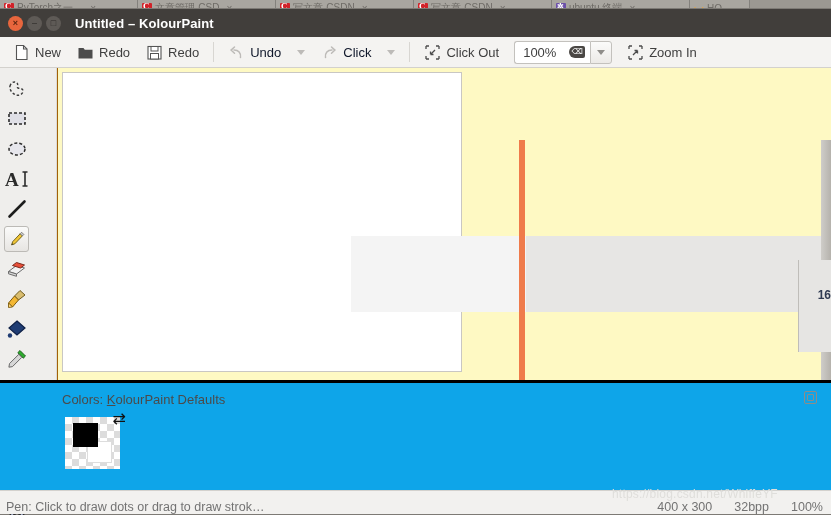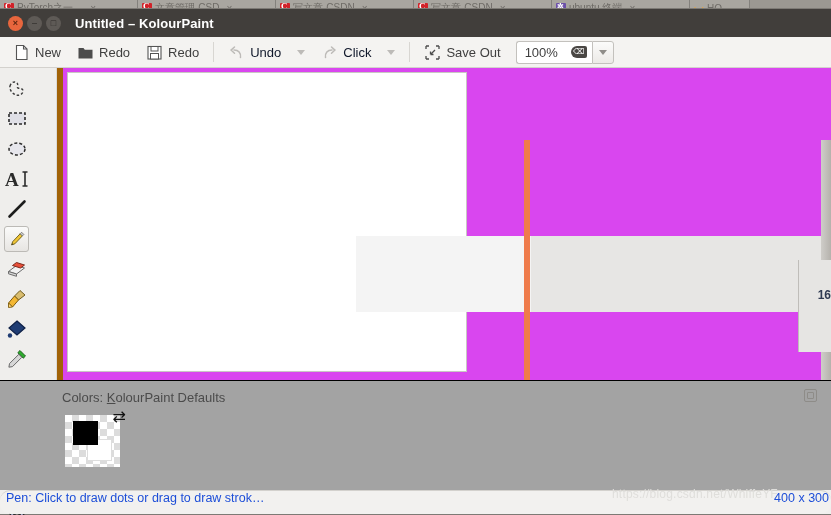--- a/index.html
+++ b/index.html
@@ -117,22 +117,22 @@
   }
   .tool.sel {
     background: linear-gradient(#fbfbfa,#e7e5e2);
     border: 1px solid #bcbab6; border-radius: 3px; width: 25px; height: 26px;
     margin: 2px 1px;
   }
   .tool svg { display: block; }
 
   
   .viewport {
-    flex: 1 1 auto; background: #d946ef; position: relative; overflow: hidden;
-    border-left: 6px solid #a16207;
+    flex: 1 1 auto; background: #fef9c3; position: relative; overflow: hidden;
+    border-left: 1px solid #a16207;
   }
   .paper {
     position: absolute; left: 4px; top: 4px; width: 400px; height: 300px;
     background: #ffffff; border: 1px solid #c9c7c3;
   }
   .greybox {
     position: absolute; left: 293px; top: 168px; width: 538px; height: 76px;
     background: #f4f4f4; pointer-events: none;
   }
   .greybox2 {
@@ -151,21 +151,21 @@
     position: absolute; right: 0; top: 28px; font-size: 12px; color: #2f3a52;
     font-weight: bold;
   }
   .edgebar {
     position: absolute; right: 0; top: 72px; width: 10px; bottom: 0;
     background: linear-gradient(to right,#cfcdc9,#b5b2ac);
   }
 
   
   .colordock {
-    height: 110px; background: #a3a3a3; border-top: 1px solid #000000;
+    height: 110px; background: #0ea5e9; border-top: 3px solid #000000;
     position: relative; flex: 0 0 auto;
   }
   .colors-label {
     position: absolute; left: 62px; top: 9px; font-size: 13px; color: #4b4b4b;
   }
   .colors-label u { text-decoration: underline; }
   .dockbtn {
     position: absolute; right: 14px; top: 8px; width: 13px; height: 13px;
     border: 1px solid #8e8c88; border-radius: 2px; display: flex;
     align-items: center; justify-content: center;
@@ -187,25 +187,25 @@
   }
   .fgsw { position: absolute; left: 8px; top: 6px; width: 25px; height: 24px; background: #000; }
   .bgsw { position: absolute; left: 22px; top: 24px; width: 25px; height: 22px;
           background: #fff; border: 1px solid #ddd; }
   .swaparrow { position: absolute; right: -6px; top: -6px; font-size: 16px; color: #111;
                line-height: 1; }
 
   
   .statusbar {
     height: 24px; background: #f2f1ef; border-top: 1px solid #d3d1cd;
-    display: flex; align-items: flex-start; position: relative; flex: 0 0 auto;
-    font-size: 12.5px; color: #1d4ed8; border-radius: 10px;
+    display: flex; align-items: flex-end; position: relative; flex: 0 0 auto;
+    font-size: 12.5px; color: #737373;
   }
   .status-msg { padding-left: 6px; }
-  .status-right { position: absolute; right: 2px; display: flex; gap: 22px; flex-direction: column; }
+  .status-right { position: absolute; right: 8px; display: flex; gap: 22px; }
   .watermark {
     position: absolute; left: 612px; top: 487px; font-size: 12px;
     color: #dfdedb; letter-spacing: .2px; white-space: nowrap; z-index: 5;
   }
 </style>
 </head>
 <body>
 
 <div id="root">
 
@@ -302,33 +302,40 @@
       </div>
       <div class="caret"></div>
 
       <div class="tsep"></div>
 
       <div class="tbtn">
         <svg class="ticon" viewBox="0 0 17 17">
           <path d="M2 2h3M2 2v3M15 2h-3M15 2v3M2 15h3M2 15v-3M15 15h-3M15 15v-3" stroke="#4c4c4c" stroke-width="1.3" fill="none"></path>
           <path d="M11 6L6.5 10.5M6.5 10.5h3M6.5 10.5v-3" stroke="#4c4c4c" stroke-width="1.3" fill="none"></path>
         </svg>
-        <span>Save Out</span>
+        <span>Click Out</span>
       </div>
 
       <div class="zoomcombo">
         <div class="zoomfield">
           <span>100%</span>
           <span class="clearbtn">⌫</span>
         </div>
         <div class="zoomarrow">
           <i></i>
         </div>
       </div>
 
+      <div class="tbtn" style="margin-left:6px">
+        <svg class="ticon" viewBox="0 0 17 17">
+          <path d="M2 2h3M2 2v3M15 2h-3M15 2v3M2 15h3M2 15v-3M15 15h-3M15 15v-3" stroke="#4c4c4c" stroke-width="1.3" fill="none"></path>
+          <path d="M6 11l4.5-4.5M10.5 6.5h-3M10.5 6.5v3" stroke="#4c4c4c" stroke-width="1.3" fill="none"></path>
+        </svg>
+        <span>Zoom In</span>
+      </div>
     </div>
 
     <div class="workarea">
 
       <div class="toolpalette">
 
         <div class="tool">
           <svg width="22" height="22" viewBox="0 0 22 22">
             <path d="M4 8c1-4 5-5 7-3s-1 4 1 5 5 0 5 3-4 5-7 4-7-5-6-9z" fill="none" stroke="#3b3b3b" stroke-width="1.4" stroke-dasharray="2.5 2"></path>
           </svg>

